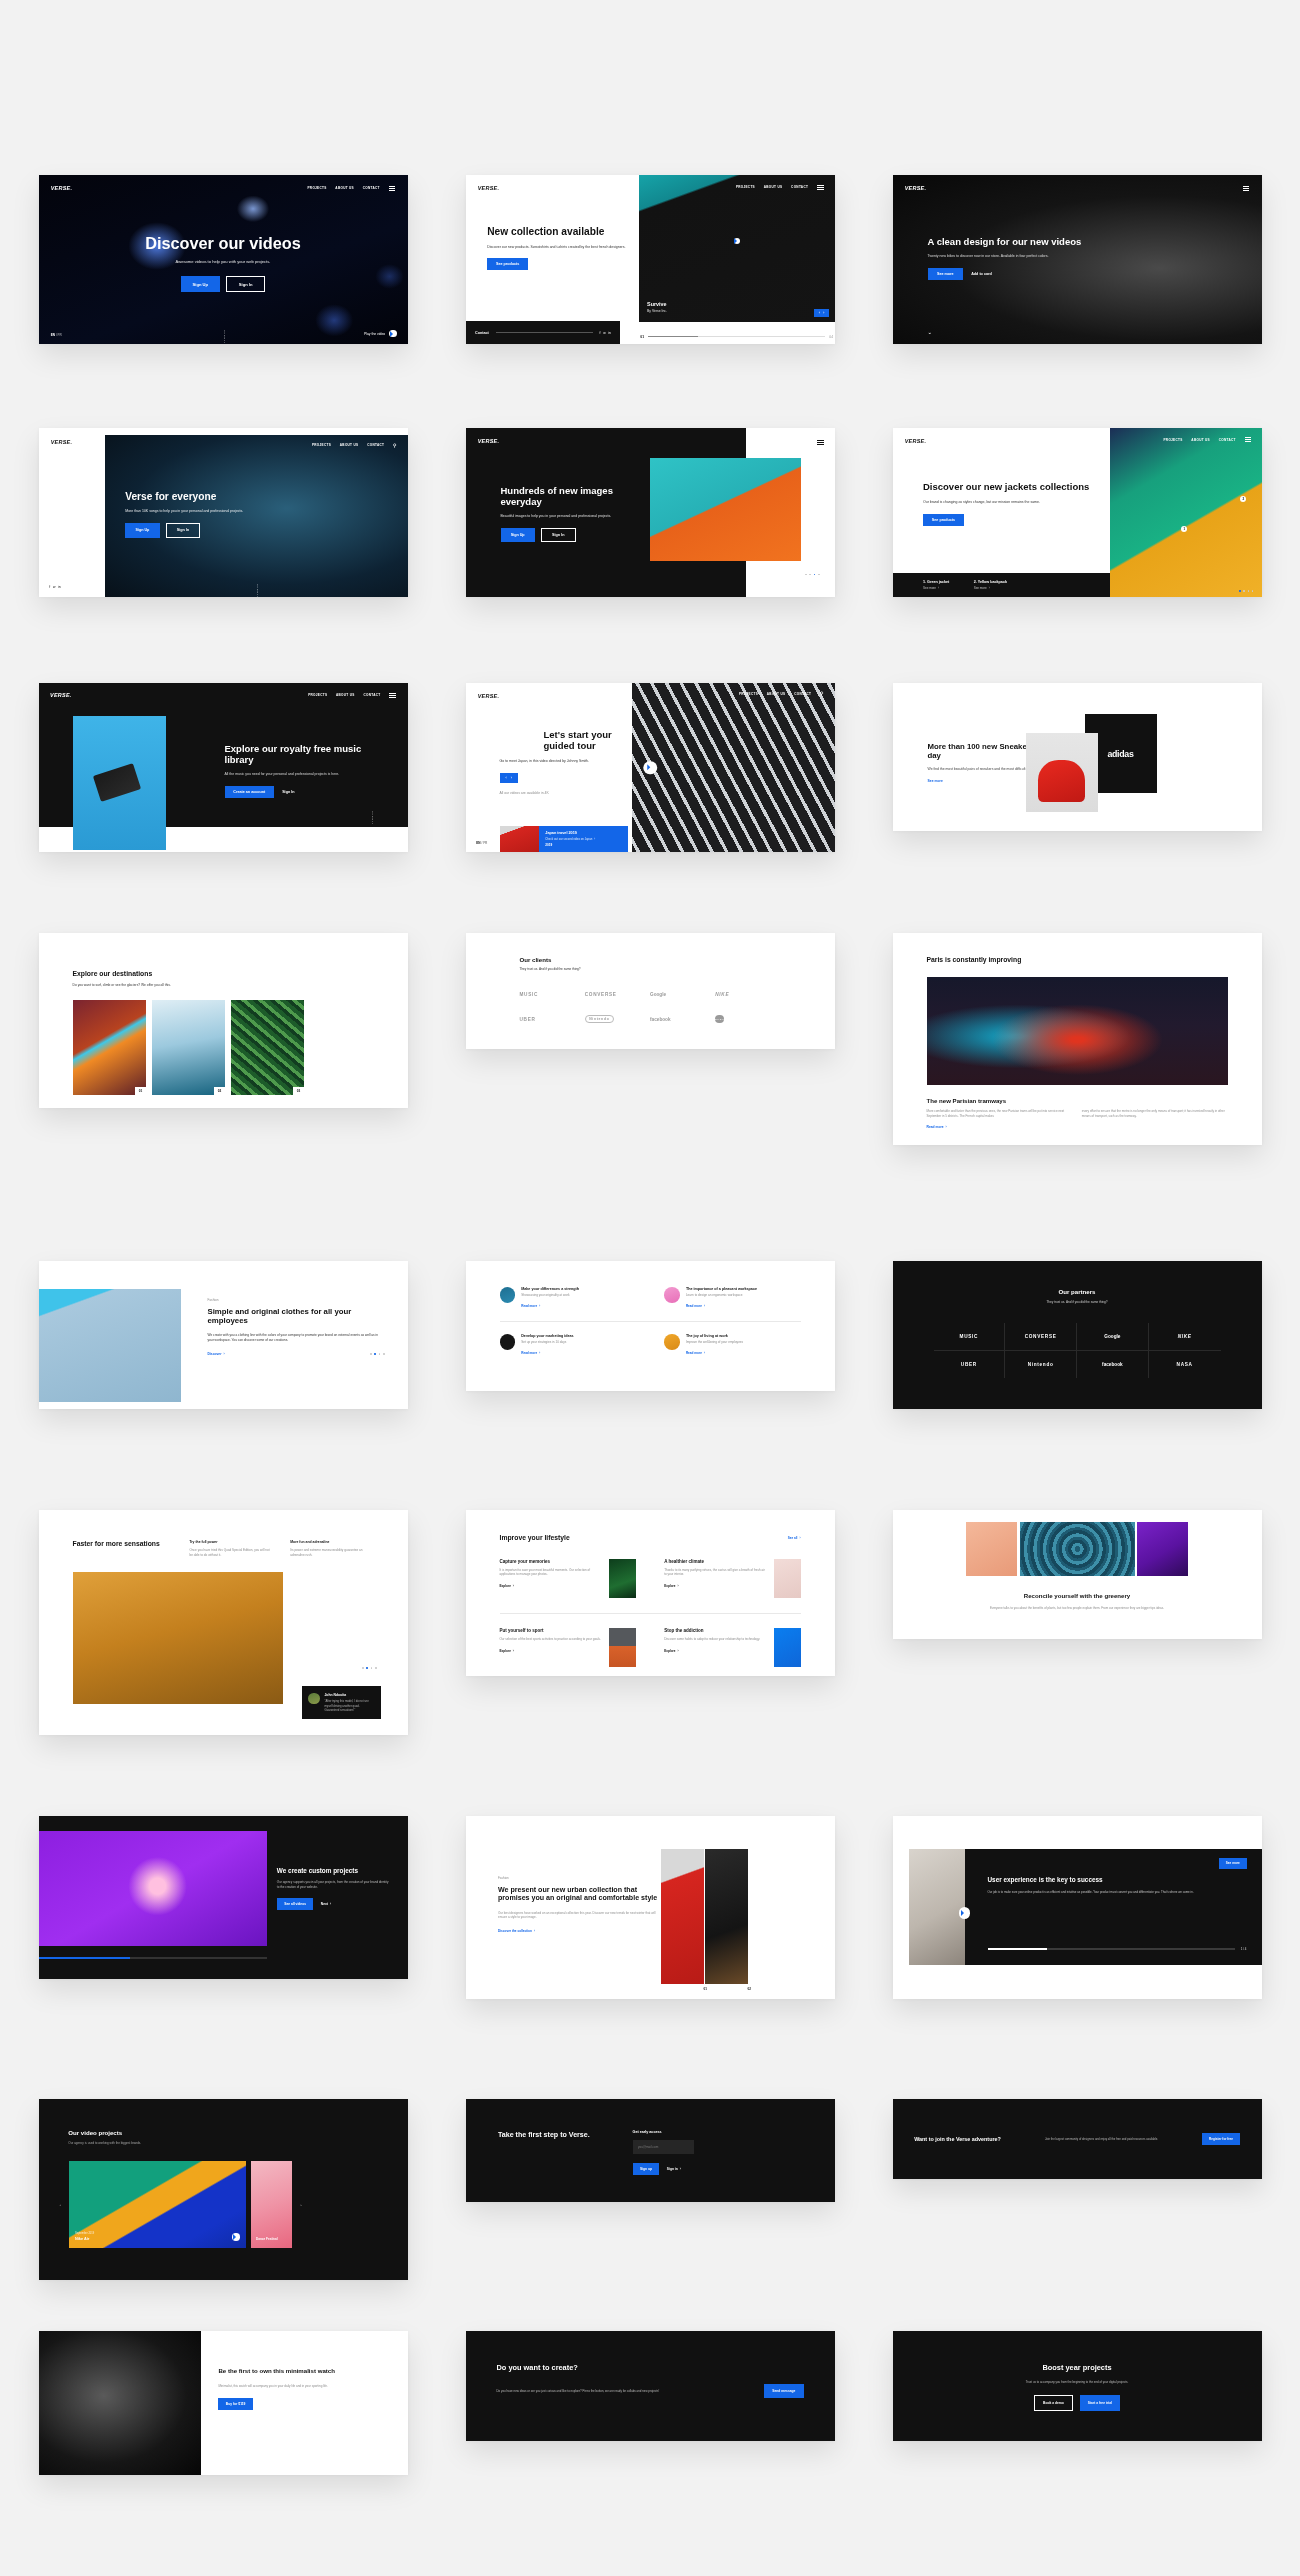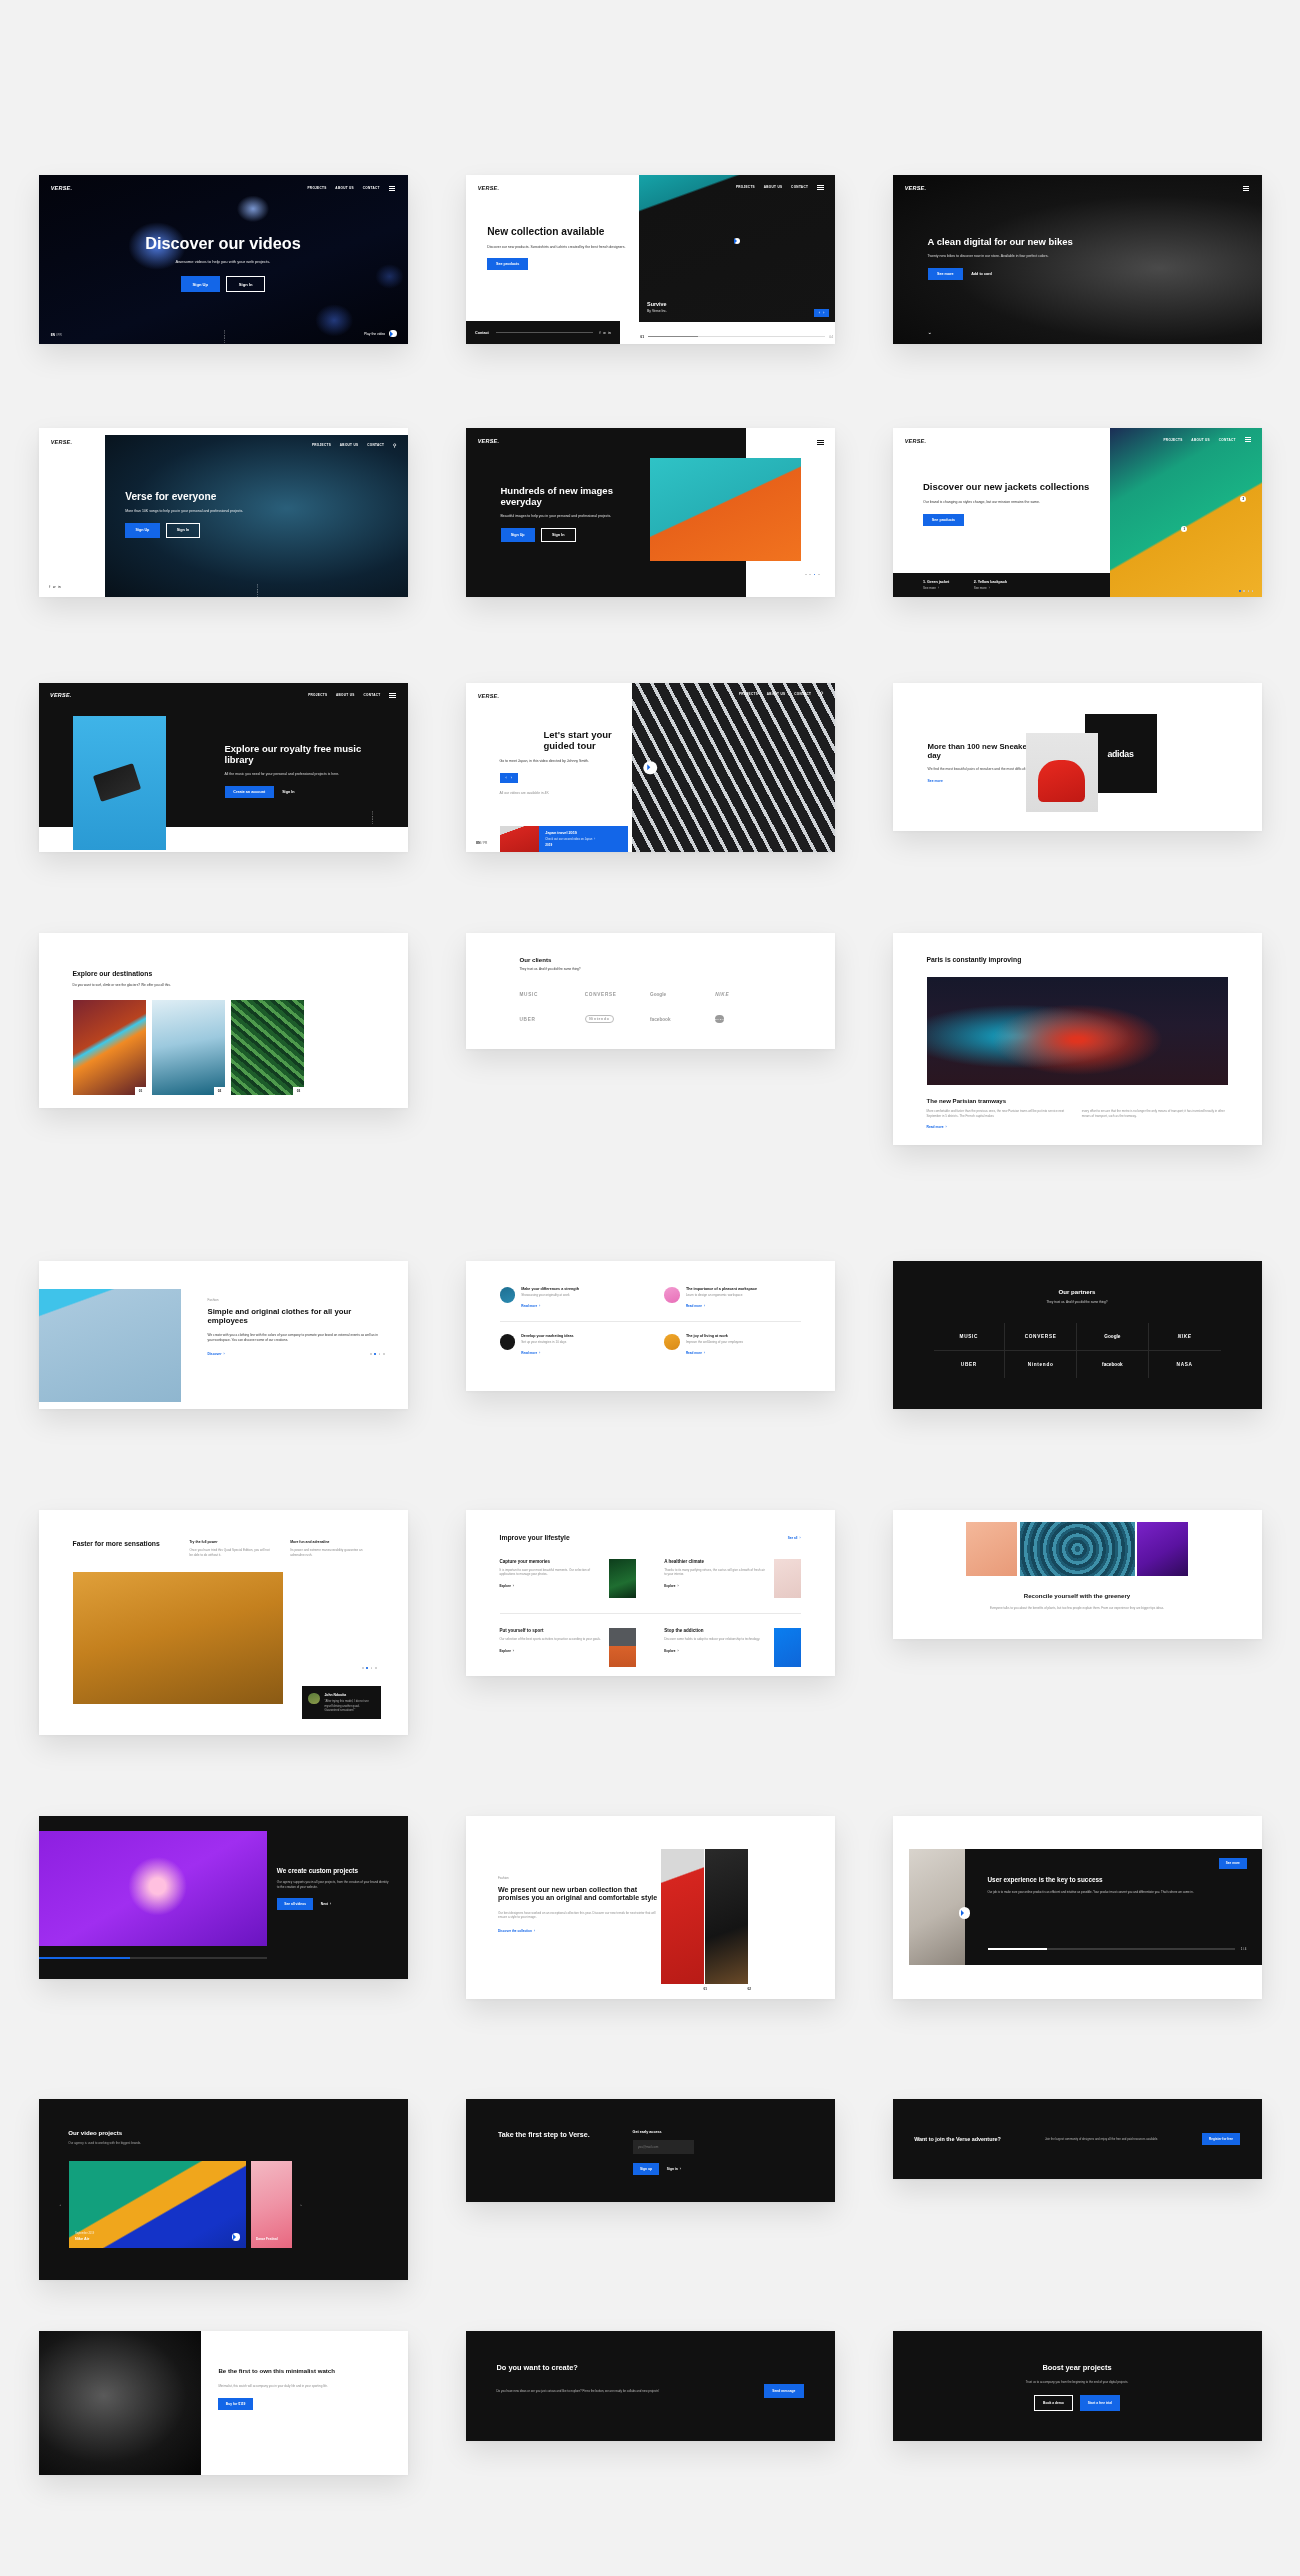--- a/index.html
+++ b/index.html
@@ -194,21 +194,21 @@
     <div class="card ph-bike" style="height:169px;color:#fff;">
       <div class="nav" style="padding:9.5px 12.2px;">
         <span class="logo" style="font-size:5.4px;">VERSE.</span>
         <span class="burger">
             <i></i>
             <i></i>
             <i></i>
           </span>
       </div>
       <div style="position:absolute;left:35px;top:62px;width:47%;">
-        <h2 style="font-size:9.5px;">A clean digital for our new bikes</h2>
+        <h2 style="font-size:9.5px;">A clean design for our new videos</h2>
         <p style="font-size:3.5px;margin-top:6.1px;opacity:.82;">Twenty new bikes to discover now in our store. Available in four perfect colors.</p>
         <div style="margin-top:8.8px;display:flex;align-items:center;gap:8.1px;">
           <button class="btn" style="font-size:3.7px;padding:4.1px 9.5px;">See more</button>
           <span style="font-size:3.7px;font-weight:bold;">Add to card</span>
         </div>
       </div>
       <span style="position:absolute;left:35px;bottom:9.5px;font-size:5.4px;">⌄</span>
     </div>
   </div>
 </div>

